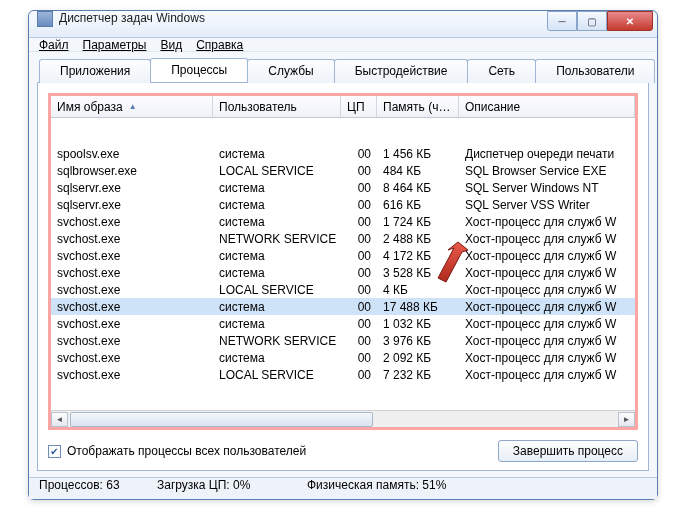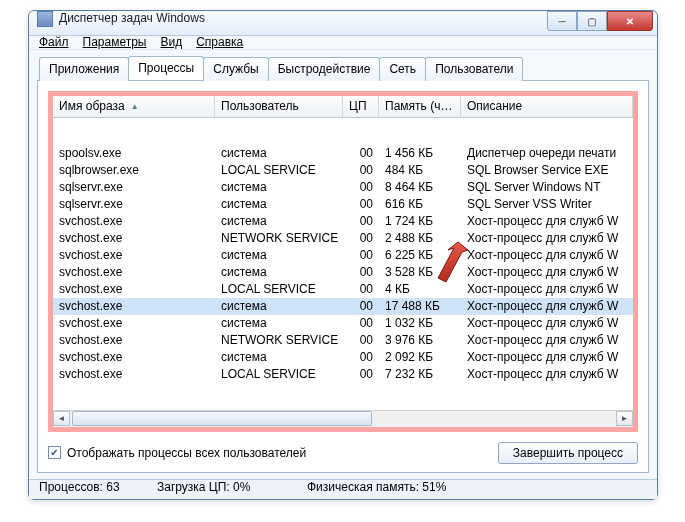--- a/index.html
+++ b/index.html
@@ -67,21 +67,21 @@
     border-bottom: 1px solid #dde7f2;
   }
   .menubar span { text-decoration: underline; cursor: default; }
   .tabstrip {
     display: flex;
     padding: 6px 10px 0 10px;
     gap: 0;
     background: #f4f8fc;
   }
   .tab {
-    padding: 4px 9px;
+    padding: 4px 20px;
     border: 1px solid #9fb6d4;
     border-bottom: none;
     background: linear-gradient(#fdfdfe, #eef3fa);
     border-radius: 3px 3px 0 0;
     margin-right: -1px;
     position: relative;
     top: 1px;
   }
   .tab.active {
     background: #fff;
@@ -92,21 +92,21 @@
   .content-panel {
     flex: 1;
     margin: 0 8px 6px 8px;
     border: 1px solid #9fb6d4;
     background: #fff;
     padding: 10px 10px 8px 10px;
     display: flex;
     flex-direction: column;
   }
   .listview {
-    border: 5px solid #fca5a5;
+    border: 3px solid #fca5a5;
     flex: 1;
     display: flex;
     flex-direction: column;
     overflow: hidden;
     gap: 27px;
   }
   .lv-header {
     display: flex;
     background: linear-gradient(#fdfdfe, #eef2f7);
     border-bottom: 1px solid #c0c8d4;
@@ -276,21 +276,21 @@
             <div class="cell c-image">svchost.exe</div>
             <div class="cell c-user">NETWORK SERVICE</div>
             <div class="cell c-cpu">00</div>
             <div class="cell c-mem">2 488 КБ</div>
             <div class="cell c-desc">Хост-процесс для служб W</div>
           </div>
           <div class="row">
             <div class="cell c-image">svchost.exe</div>
             <div class="cell c-user">система</div>
             <div class="cell c-cpu">00</div>
-            <div class="cell c-mem">6 225 КБ</div>
+            <div class="cell c-mem">4 172 КБ</div>
             <div class="cell c-desc">Хост-процесс для служб W</div>
           </div>
           <div class="row">
             <div class="cell c-image">svchost.exe</div>
             <div class="cell c-user">система</div>
             <div class="cell c-cpu">00</div>
             <div class="cell c-mem">3 528 КБ</div>
             <div class="cell c-desc">Хост-процесс для служб W</div>
           </div>
           <div class="row">

